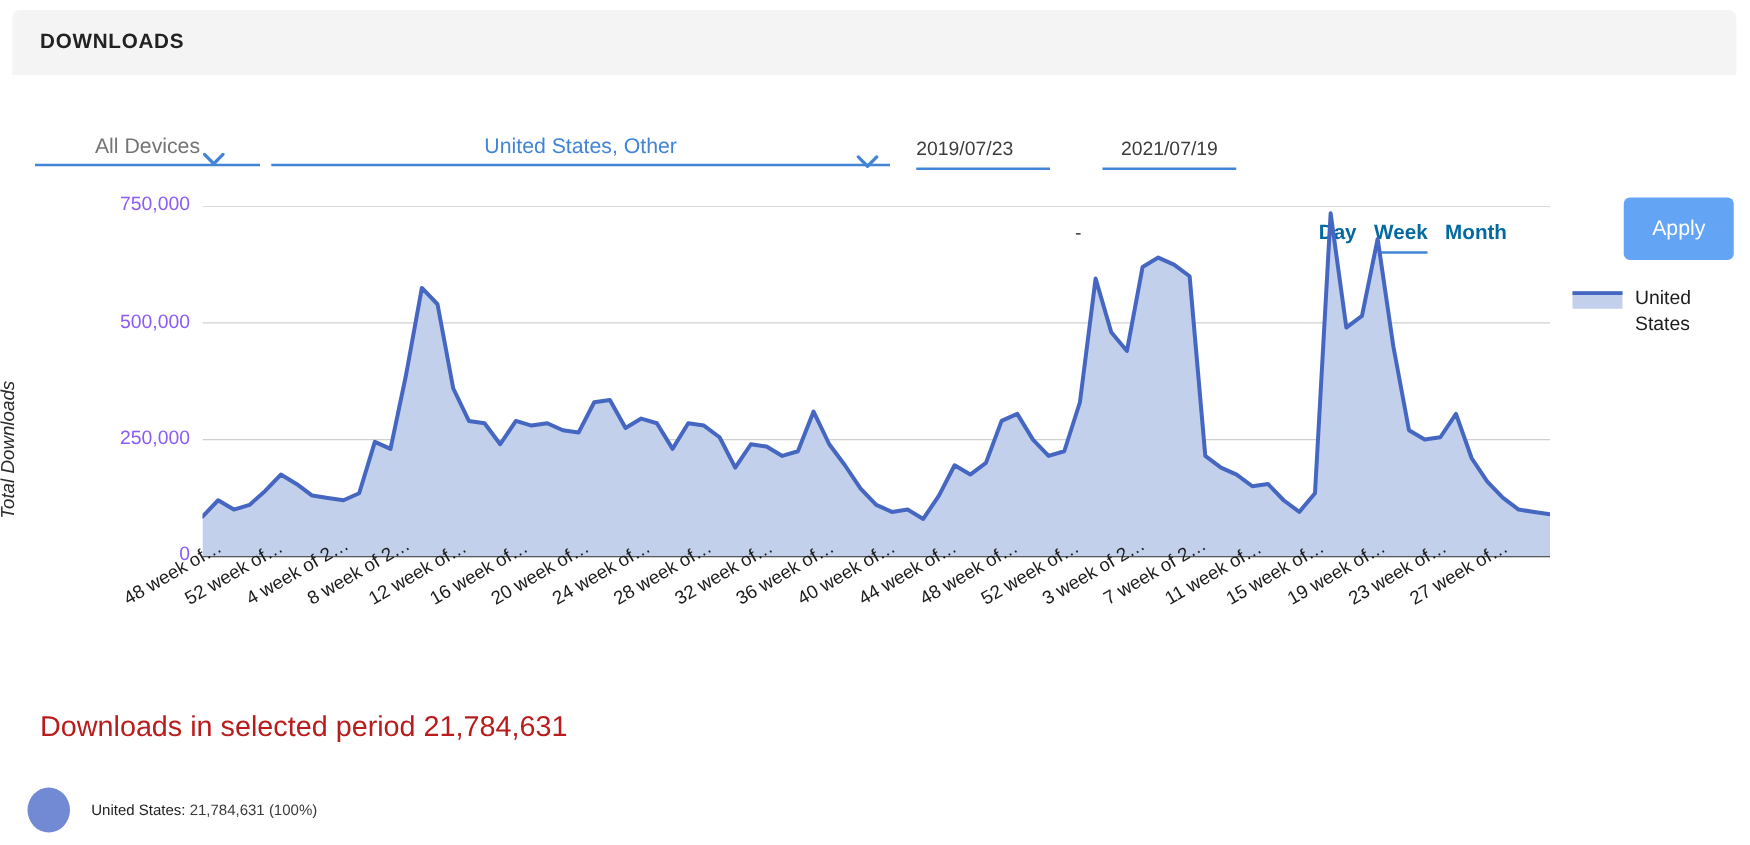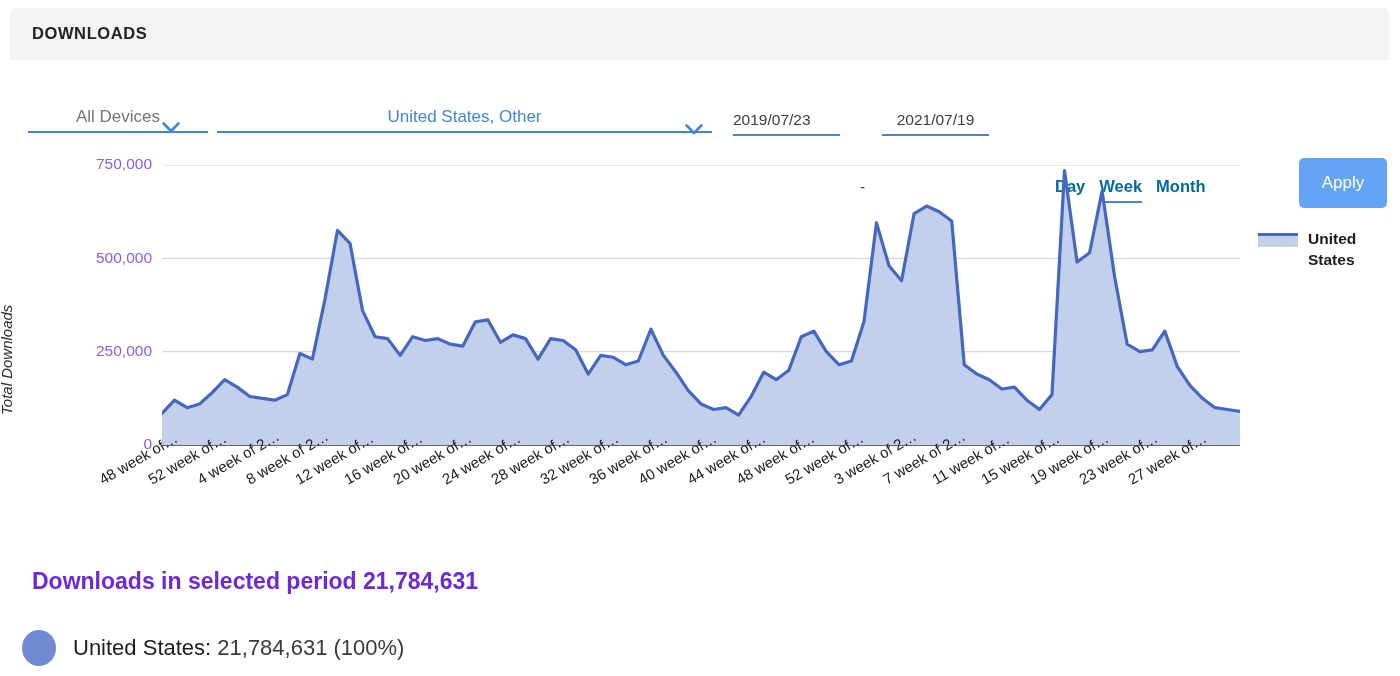--- a/index.html
+++ b/index.html
@@ -183,46 +183,44 @@
     margin-top: 4px;
     background: #c3d0ec;
     border-top: 3px solid #4567c2;
     flex: none;
   }
   .legend-text {
     font-size: 15.5px;
     color: #1c1c1c;
     line-height: 1.35;
     width: 62px;
-    font-weight: bold;
   }
 
   
   .summary-title {
     position: absolute;
     left: 22px; top: 560px;
     font-size: 23px;
-    color: #6d28d9;
-    font-weight: bold;
+    color: #b91c1c;
   }
   .summary-row {
     position: absolute;
     left: 12px; top: 622px;
     display: flex;
     align-items: center;
   }
   .summary-dot {
     width: 34px; height: 36px;
     border-radius: 50%;
     background: #7289d4;
     flex: none;
   }
   .summary-text {
     margin-left: 17px;
-    font-size: 22px;
+    font-size: 12px;
     color: #3a3a3a;
   }
   .summary-text .sname { color: #1f1f1f; }
 </style>
 </head>
 <body>
 
 <div class="page">
   <div class="card">
 

